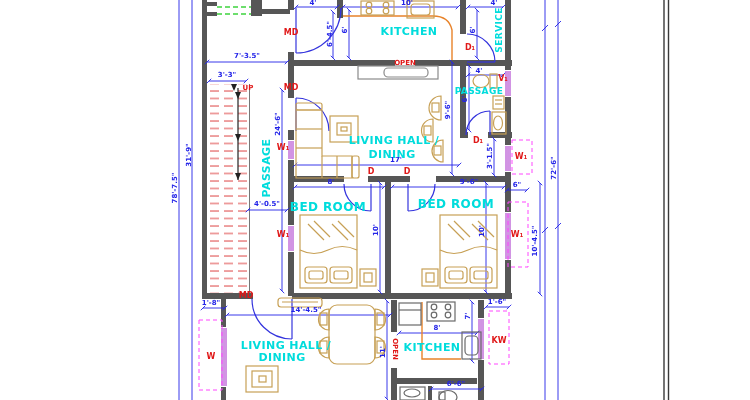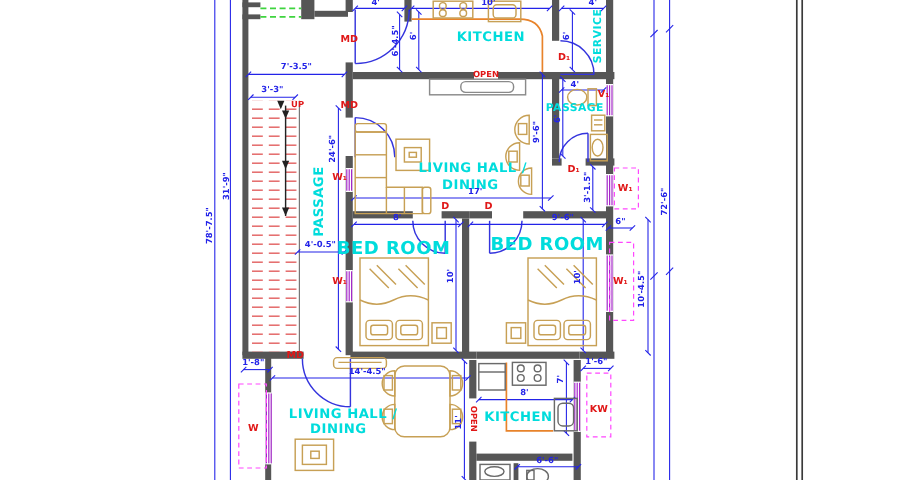--- a/index.html
+++ b/index.html
@@ -3,21 +3,21 @@
 <meta charset="utf-8">
 <style>
   html,body{margin:0;padding:0;background:#fff;}
   #plan{position:relative;width:750px;height:400px;background:#ffffff;overflow:hidden;
         font-family:"DejaVu Sans",sans-serif;}
   #plan svg{position:absolute;left:0;top:0;}
   .lbl{position:absolute;transform:translate(-50%,-50%);white-space:nowrap;font-weight:bold;line-height:1;}
   .v{transform:translate(-50%,-50%) rotate(-90deg);}
   .vd{transform:translate(-50%,-50%) rotate(90deg);}
   .room{color:#00dcdc;font-size:11px;letter-spacing:.4px;}
-  .rm10{font-size:15px;}
+  .rm10{font-size:12px;}
   .rm9{font-size:9px;}
   .dim{color:#2323e8;font-size:7px;}
   .tag{color:#e01818;font-size:8px;}
   .t7{font-size:7px;}
   .unit{font-size:13px;color:#ee1289;border:2px solid #e83030;background:#fff;padding:0 3px;letter-spacing:.5px;}
 </style>
 </head>
 <body>
 
 <div id="plan">

